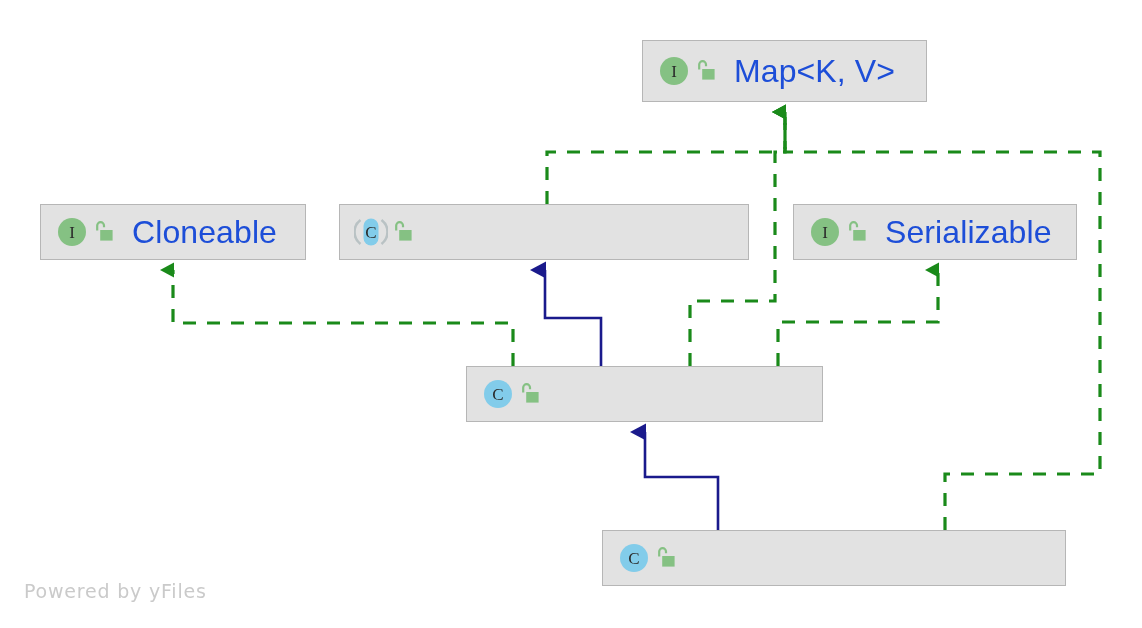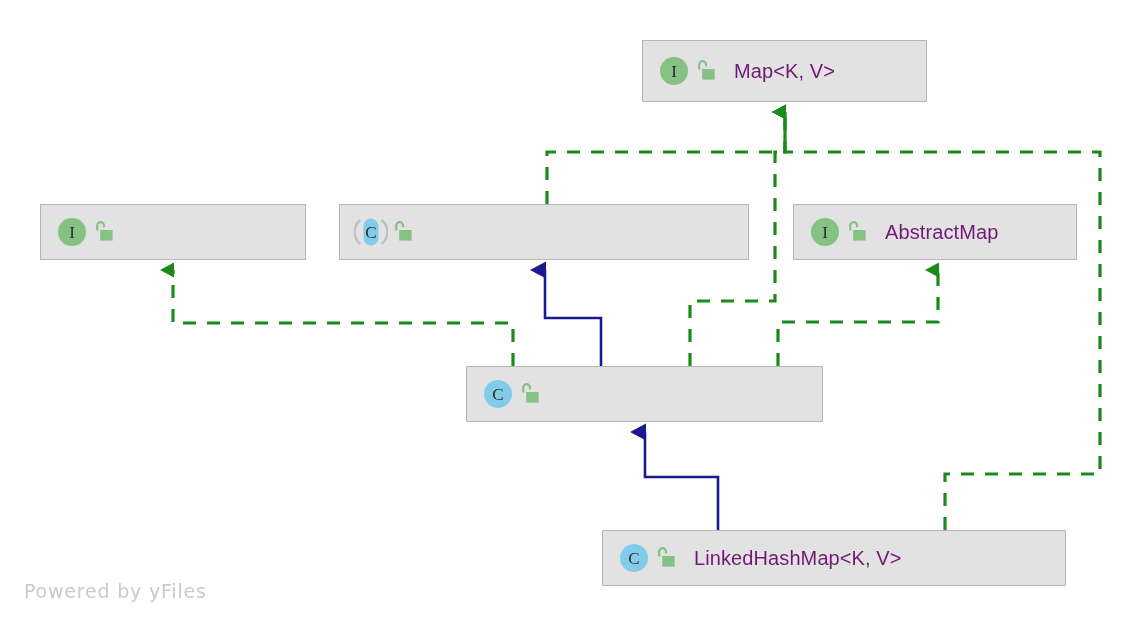--- a/index.html
+++ b/index.html
@@ -46,22 +46,22 @@
     display: block;
   }
   .lock-icon {
     width: 20px;
     height: 22px;
     flex: 0 0 auto;
     display: block;
     margin-left: 5px;
   }
   .node-label {
-    font-size: 20px;
-    color: #701a75;
+    font-size: 32px;
+    color: #1d4ed8;
     white-space: nowrap;
     margin-left: 18px;
     letter-spacing: 0.1px;
     font-family: "Liberation Sans", sans-serif;
   }
   #watermark {
     position: absolute;
     left: 24px;
     top: 580px;
     font-size: 19px;
@@ -116,20 +116,21 @@
         <span class="node-icons">
           <svg class="type-icon" viewBox="0 0 34 34">
             <circle cx="17" cy="17" r="14" fill="#85c183"></circle>
             <text x="17" y="23" text-anchor="middle" font-family="'Liberation Serif', serif" font-size="17" fill="#2b2b2b">I</text>
           </svg>
           <svg class="lock-icon" viewBox="0 0 20 22">
             <path d="M 3.2 9.5 L 3.2 4.6 A 3.4 3.4 0 0 1 10 4.6 L 10 6.2" stroke="#85c183" stroke-width="2.2" fill="none"></path>
             <rect x="6.2" y="9" width="12.4" height="10.6" fill="#85c183"></rect>
           </svg>
         </span>
+        <span class="node-label">Cloneable</span>
       </div>
       <div class="uml-node" style="left: 339px; top: 204px; width: 410px; height: 56px;">
         <span class="node-icons">
           <svg class="type-icon" viewBox="0 0 34 34">
             <path d="M 6.5 5 A 15 15 0 0 0 6.5 29" stroke="#b9c2c4" stroke-width="2.6" fill="none"></path>
             <path d="M 27.5 5 A 15 15 0 0 1 27.5 29" stroke="#b9c2c4" stroke-width="2.6" fill="none"></path>
             <rect x="9.5" y="3.5" width="15" height="27" rx="7.5" fill="#82ccea"></rect>
             <text x="17" y="23" text-anchor="middle" font-family="'Liberation Serif', serif" font-size="17" fill="#2b2b2b">C</text>
           </svg>
           <svg class="lock-icon" viewBox="0 0 20 22">
@@ -142,21 +143,21 @@
         <span class="node-icons">
           <svg class="type-icon" viewBox="0 0 34 34">
             <circle cx="17" cy="17" r="14" fill="#85c183"></circle>
             <text x="17" y="23" text-anchor="middle" font-family="'Liberation Serif', serif" font-size="17" fill="#2b2b2b">I</text>
           </svg>
           <svg class="lock-icon" viewBox="0 0 20 22">
             <path d="M 3.2 9.5 L 3.2 4.6 A 3.4 3.4 0 0 1 10 4.6 L 10 6.2" stroke="#85c183" stroke-width="2.2" fill="none"></path>
             <rect x="6.2" y="9" width="12.4" height="10.6" fill="#85c183"></rect>
           </svg>
         </span>
-        <span class="node-label">AbstractMap</span>
+        <span class="node-label">Serializable</span>
       </div>
       <div class="uml-node" style="left: 466px; top: 366px; width: 357px; height: 56px;">
         <span class="node-icons">
           <svg class="type-icon" viewBox="0 0 34 34">
             <circle cx="17" cy="17" r="14" fill="#82ccea"></circle>
             <text x="17" y="23" text-anchor="middle" font-family="'Liberation Serif', serif" font-size="17" fill="#2b2b2b">C</text>
           </svg>
           <svg class="lock-icon" viewBox="0 0 20 22">
             <path d="M 3.2 9.5 L 3.2 4.6 A 3.4 3.4 0 0 1 10 4.6 L 10 6.2" stroke="#85c183" stroke-width="2.2" fill="none"></path>
             <rect x="6.2" y="9" width="12.4" height="10.6" fill="#85c183"></rect>
@@ -167,18 +168,17 @@
         <span class="node-icons">
           <svg class="type-icon" viewBox="0 0 34 34">
             <circle cx="17" cy="17" r="14" fill="#82ccea"></circle>
             <text x="17" y="23" text-anchor="middle" font-family="'Liberation Serif', serif" font-size="17" fill="#2b2b2b">C</text>
           </svg>
           <svg class="lock-icon" viewBox="0 0 20 22">
             <path d="M 3.2 9.5 L 3.2 4.6 A 3.4 3.4 0 0 1 10 4.6 L 10 6.2" stroke="#85c183" stroke-width="2.2" fill="none"></path>
             <rect x="6.2" y="9" width="12.4" height="10.6" fill="#85c183"></rect>
           </svg>
         </span>
-        <span class="node-label">LinkedHashMap&lt;K, V&gt;</span>
       </div>
     </div>
 
   <div id="watermark">Powered by yFiles</div>
 </div>
 
 </body></html>

